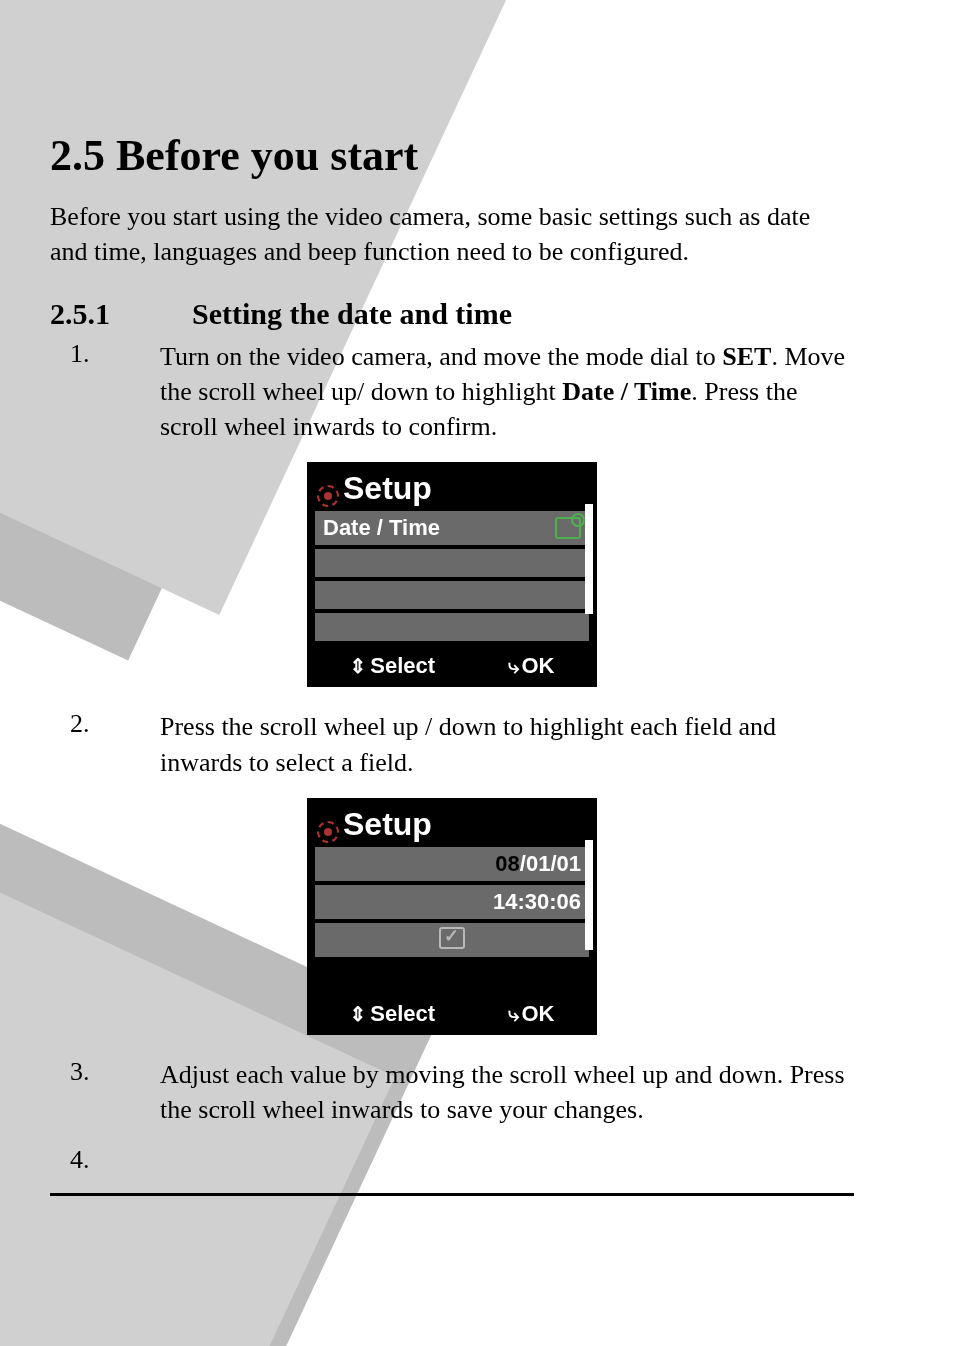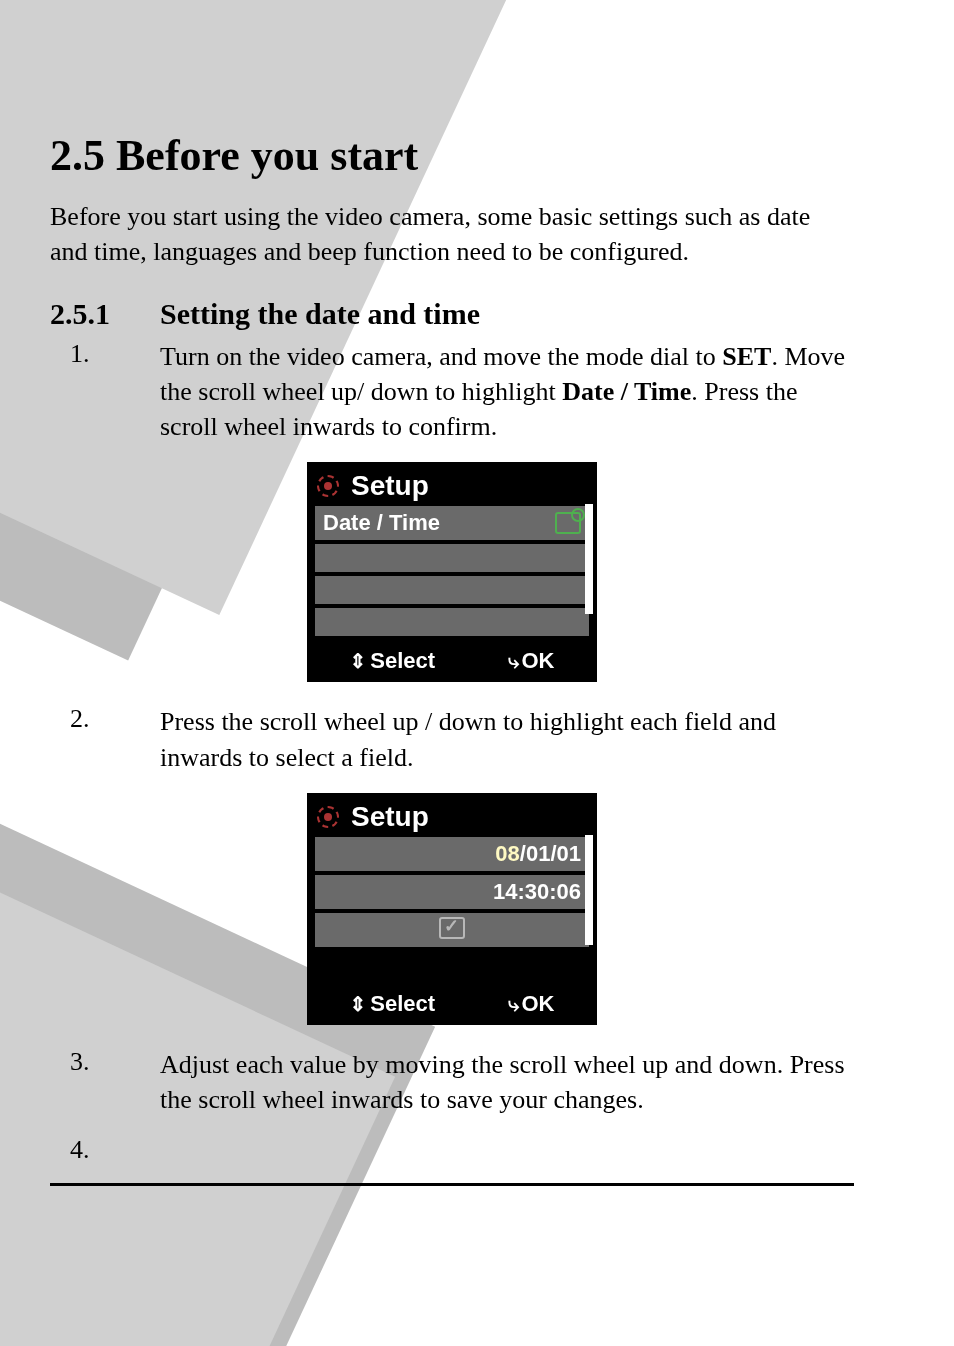--- a/index.html
+++ b/index.html
@@ -22,38 +22,38 @@
   .page {
     position:relative; z-index:1;
     padding:130px 100px 60px 50px;
   }
   h1.sec {
     font-size:44px; font-weight:bold; margin:0 0 18px 0;
   }
   p.intro {
     font-size:26px; line-height:1.35; margin:0 0 28px 0;
   }
-  .sub-row { display:flex; align-items:flex-start; margin:0 0 8px 0; }
+  .sub-row { display:flex; align-items:flex-start; margin:0 0 8px 0;gap:32px; }
   .sub-num { font-size:30px; font-weight:bold; width:110px; }
   .sub-title { font-size:30px; font-weight:bold; }
   ol.steps { list-style:none; margin:0; padding:0; }
   ol.steps > li { display:flex; margin:0 0 18px 0; }
   .step-num { width:90px; padding-left:20px; font-size:26px; }
   .step-body { flex:1; font-size:26px; line-height:1.35; }
   .step-body b { font-weight:bold; }
   .screen-wrap { display:flex; justify-content:center; margin:14px 0 22px 0; }
   
   .lcd {
     width:290px; background:#000; color:#fff;
     font-family:Arial,Helvetica,sans-serif; font-weight:bold;
     padding:6px 6px 6px 6px; box-sizing:border-box;
   }
   .lcd .title-row {
-    display:flex; align-items:center; gap:12px;
-    font-size:28px; padding:2px 4px 4px 4px;
+    display:flex; align-items:flex-end; gap:4px;
+    font-size:32px; padding:2px 4px 4px 4px;
   }
   .gear-icon {
     width:22px; height:22px; border:2px dashed #a33; border-radius:50%;
     box-sizing:border-box; position:relative;
   }
   .gear-icon::after{
     content:""; position:absolute; top:5px; left:5px; width:8px; height:8px;
     border-radius:50%; background:#a33;
   }
   .lcd .body {
@@ -73,21 +73,21 @@
     border:2px solid #4fb04f; border-radius:50%;
   }
   .lcd .empty-row {
     height:28px; background:#6a6a6a; margin-bottom:4px;
   }
   .lcd .black-row { height:28px; background:#000; margin-bottom:4px; }
   .lcd .val-row {
     background:#6a6a6a; color:#fff; font-size:22px;
     padding:4px 8px; margin-bottom:4px; text-align:right;
   }
-  .lcd .val-row .grey { color:#fef9c3; }
+  .lcd .val-row .grey { color:#000000; }
   .lcd .icon-row {
     background:#6a6a6a; text-align:center; padding:4px 0; margin-bottom:4px;
   }
   .check-icon {
     display:inline-block; width:22px; height:18px;
     border:2px solid #b8b8b8; border-radius:3px; position:relative;
   }
   .check-icon::after{
     content:"✓"; position:absolute; top:-4px; left:3px;
     color:#b8b8b8; font-size:18px;

